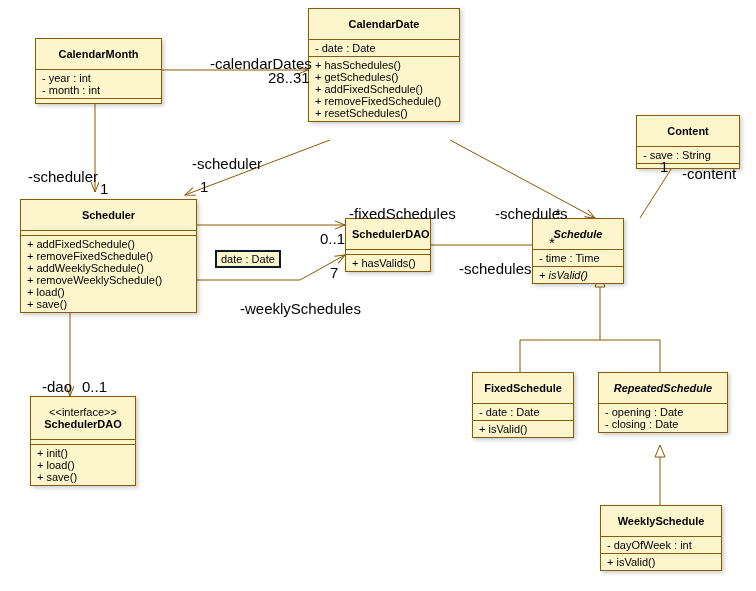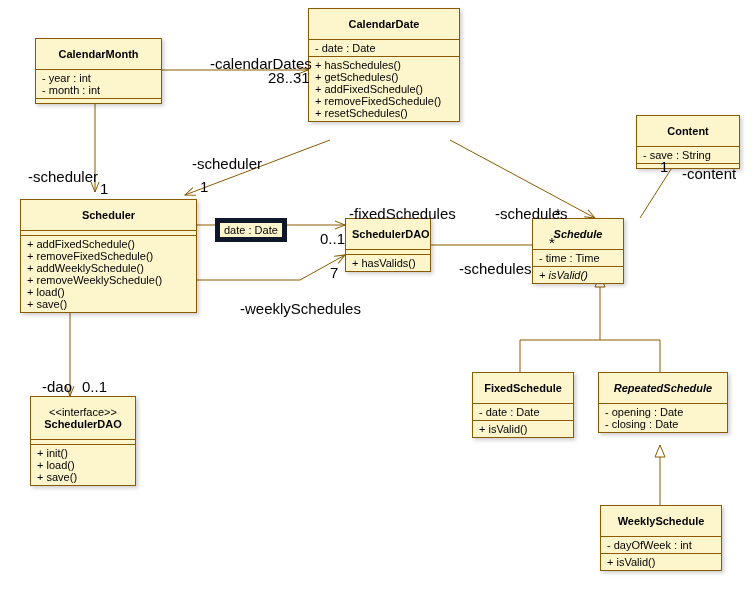--- a/index.html
+++ b/index.html
@@ -28,23 +28,24 @@
   .section {
     padding: 2px 6px;
     border-bottom: 1px solid #8a5a00;
   }
   .section:last-child { border-bottom: none; }
   .row { white-space: nowrap; }
   .italic { font-style: italic; }
   .assoc-box {
     position: absolute;
     background: #fdf6cc;
-    border: 5px solid #0f172a;
+    border: 2px solid #0f172a;
     padding: 1px 4px;
     font-size: 11px;
+    margin-top: 32px;
   }
   .label {
     position: absolute;
     font-size: 15px;
     color: #000;
   }
   svg {
     position: absolute;
     left: 0; top: 0;
     width: 756px; height: 591px;

